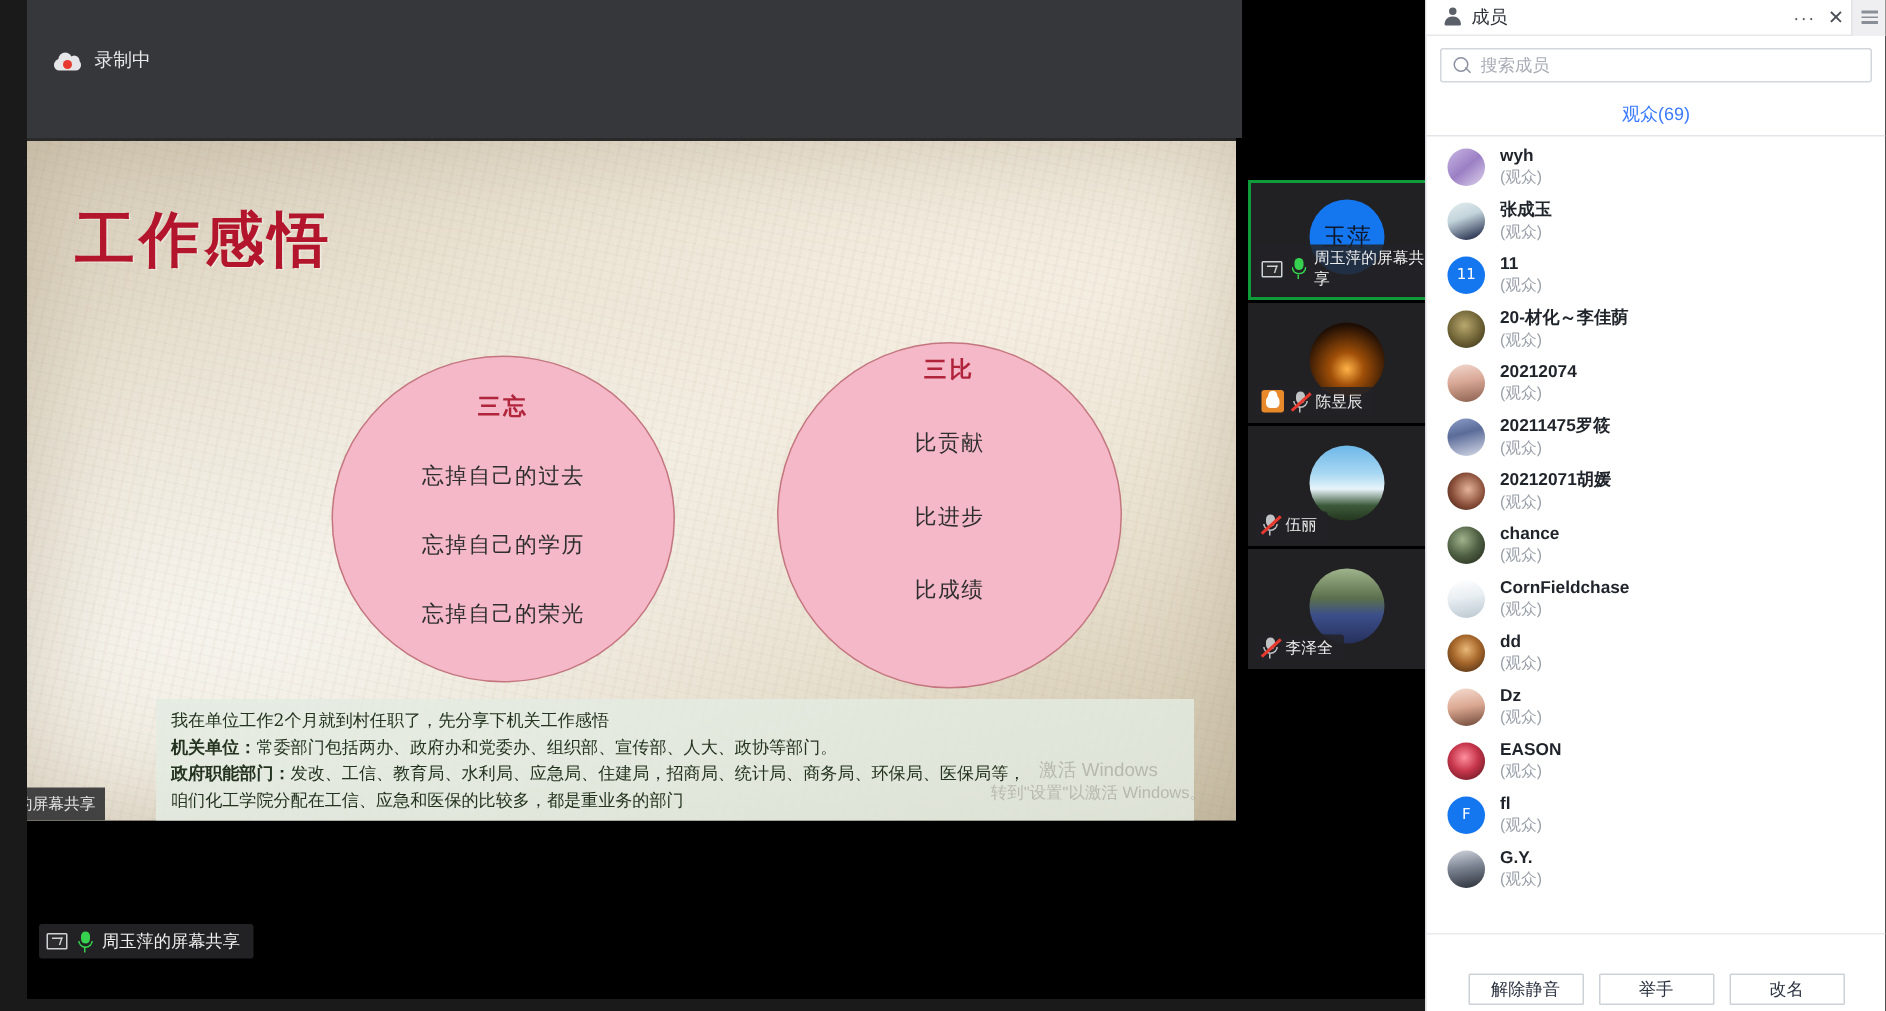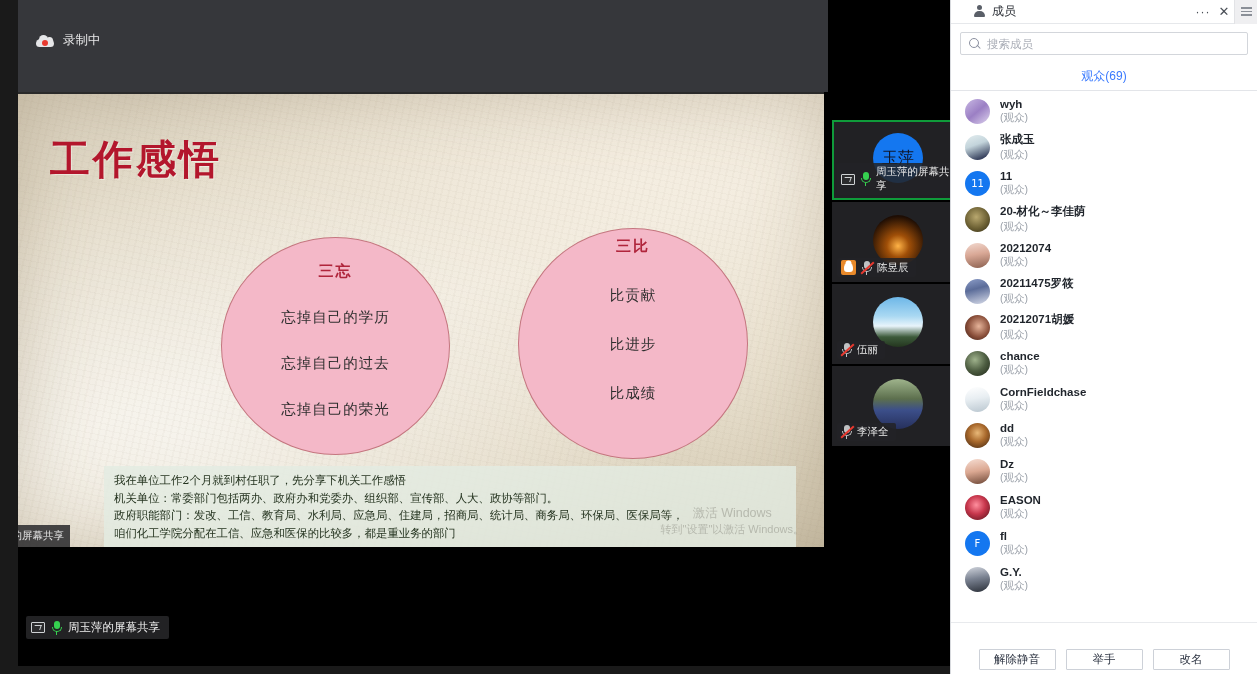--- a/index.html
+++ b/index.html
@@ -97,21 +97,21 @@
 
   #slide-textbox {
     position: absolute; left: 86px; top: 372px; width: 692px; height: 145px;
     background: rgba(227,235,226,0.82);
     z-index: 3;
     padding: 6px 10px 0 10px;
     font-family: "DejaVu Serif", "Liberation Serif", serif;
     color: #24331f;
   }
   #slide-textbox p { font-size: 11.4px; line-height: 17.5px; white-space: nowrap; }
-  #slide-textbox .lbl { font-weight: normal; }
+  #slide-textbox .lbl { font-weight: bold; }
 
   #watermark {
     position: absolute; right: 20px; bottom: 10px;
     text-align: center; color: rgba(120,120,110,0.40);
     font-size: 11px; line-height: 16px; z-index: 4; pointer-events: none;
   }
   #watermark .wm1 { font-size: 12.5px; }
 
   #slide-share-tag {
     position: absolute; left: 0; bottom: 0;
@@ -188,21 +188,21 @@
   
   #panel {
     position: absolute; left: 950px; top: 0; width: 307px; height: 674px;
     background: #fff; border-left: 1px solid #d8dade;
     display: flex; flex-direction: column;
   }
   #panel-titlebar {
     height: 24px; flex: 0 0 24px; display: flex; align-items: center;
     border-bottom: 1px solid #e6e8eb; background: #fff;
   }
-  #panel-title-wrap { display: flex; align-items: center; gap: 6px; padding-left: 22px; flex: 1; }
+  #panel-title-wrap { display: flex; align-items: center; gap: 6px; padding-left: 11px; flex: 1; }
   .ic-user-head { width: 13px; height: 13px; position: relative; }
   .ic-user-head:before {
     content:""; position:absolute; left:4px; top:0; width:5px; height:5px;
     border-radius:50%; background:#5a5f68;
   }
   .ic-user-head:after {
     content:""; position:absolute; left:1px; top:6px; width:11px; height:6px;
     border-radius:5px 5px 1px 1px; background:#5a5f68;
   }
   #panel-title { font-size: 12px; color: #2b2f36; }
@@ -306,22 +306,22 @@
       </span>
       <span>录制中</span>
     </div>
 
     <div id="slide">
 
       <div id="slide-title">工作感悟</div>
 
       <div class="venn-circle" id="circle-left">
         <div class="venn-heading">三忘</div>
+        <div class="venn-line">忘掉自己的过去</div>
         <div class="venn-line">忘掉自己的学历</div>
-        <div class="venn-line">忘掉自己的过去</div>
         <div class="venn-line">忘掉自己的荣光</div>
       </div>
 
       <div class="venn-circle" id="circle-right">
         <div class="venn-heading">三比</div>
         <div class="venn-line">比贡献</div>
         <div class="venn-line">比进步</div>
         <div class="venn-line">比成绩</div>
       </div>
 

